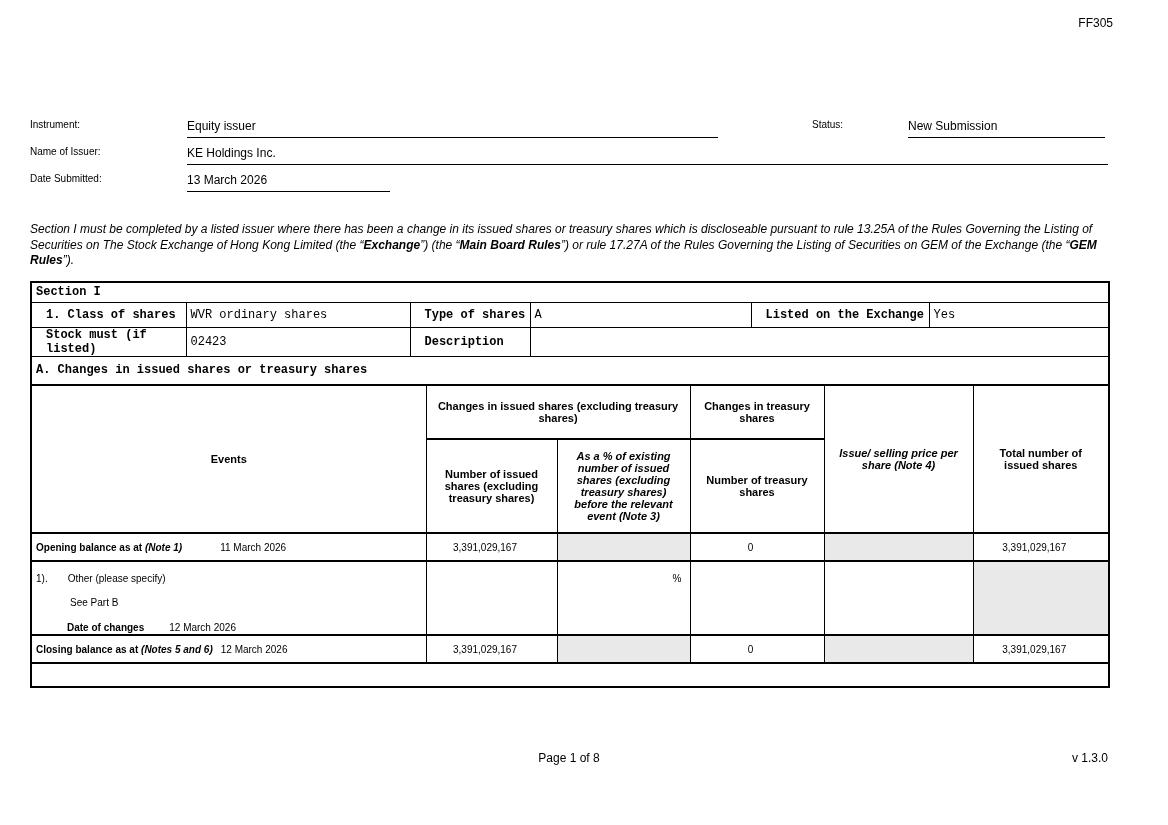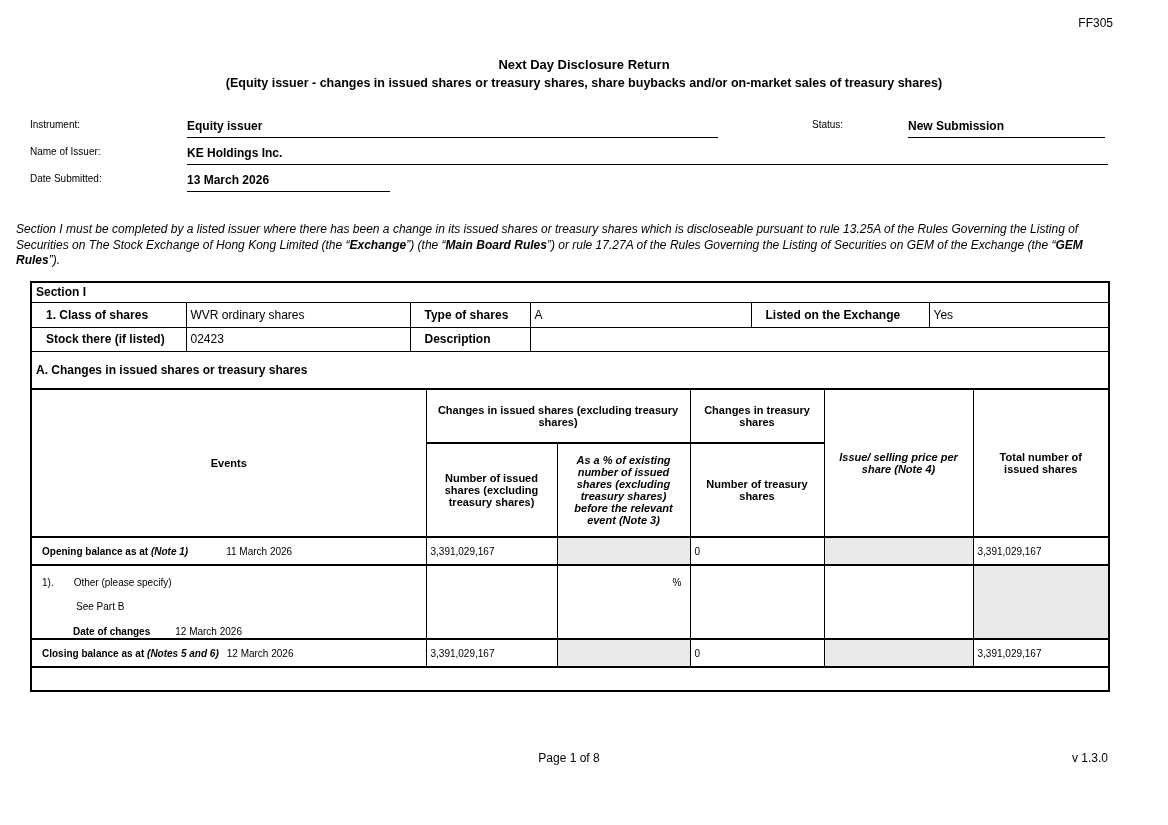--- a/index.html
+++ b/index.html
@@ -16,60 +16,60 @@
   
   .title-block { position:absolute; top:57px; left:0; width:100%; text-align:center; font-weight:bold; }
   .title-line1 { font-size:13px; }
   .title-line2 { font-size:12.5px; margin-top:4px; }
 
   
   .fields { position:absolute; left:30px; top:119px; width:1108px; }
   .field-row { position:relative; height:27px; }
   .f-label { position:absolute; left:0; top:0; font-size:10px; white-space:nowrap; }
   .f-value { position:absolute; left:157px; top:0; font-size:12px; white-space:nowrap;
-             border-bottom:1px solid var(--border); padding-bottom:4px;font-weight:bold; }
+             border-bottom:1px solid var(--border); padding-bottom:4px; }
   .w-instr { width:531px; }
   .w-issuer { width:921px; }
   .w-date { width:203px; }
   .f-label.status { left:782px; }
   .f-value.status { left:878px; width:197px; }
 
   
-  .intro { position:absolute; left:16px; top:222px; width:1106px;
+  .intro { position:absolute; left:30px; top:222px; width:1106px;
            font-size:12px; font-style:italic; line-height:15.5px; }
   .intro b { font-weight:bold; }
 
   
   .tables { position:absolute; left:30px; top:281px; width:1078px; }
   table { border-collapse:collapse; table-layout:fixed; width:1078px;
           border:2px solid var(--border); }
   td { border:1px solid var(--border); padding:0 4px; overflow:hidden; vertical-align:middle; }
   #events-table { margin-top:-2px; }
 
   
-  .s1 td { font-size:12px; }
+  .s1 td { font-size:12px;font-family:Liberation Mono, monospace; }
   .s1 .lbl { font-weight:bold;padding-left:14px; }
   .s1 .hdr-row td { height:20px; font-weight:bold; }
   .s1 .r1 td { height:25px; }
   .s1 .r2 td { height:24px; }
-  .s1 .sub-row td { height:38px; font-weight:bold;margin-left:32px; }
+  .s1 .sub-row td { height:29px; font-weight:bold;margin-left:32px; }
 
   
   .et thead td { font-size:11px; font-weight:bold; text-align:center; padding:10px 8px; }
   .et .h1 td { height:54px; }
   .et .h2 td { height:82px; }
   .it { font-style:italic; }
   .bb2 { border-bottom:2px solid var(--border) !important; }
 
   
   .et tbody td { font-size:10px; }
-  .num { text-align:left; padding-right:17px; white-space:nowrap;margin-left:26px; }
+  .num { text-align:center; padding-right:17px; white-space:nowrap;margin-left:26px; }
   .shaded { background:var(--shaded); }
   .row-open td, .row-close td { height:28px; }
-  .ev-cell { padding-left:10px; }
+  .ev-cell { padding-left:4px; }
   .ev-label { font-weight:bold; }
   .ev-note { font-weight:bold; font-style:italic; }
   .ev-date-open { margin-left:38px; }
   .ev-date-close { margin-left:8px; }
   .row-other td { height:74px; vertical-align:top; padding-top:11px; }
   .ev-index { display:inline-block; }
   .ev-name { margin-left:20px; }
   .ev-line2 { margin-top:13px; padding-left:34px; }
   .ev-line3 { margin-top:14px; padding-left:31px; }
   .ev-datechg-label { font-weight:bold; }
@@ -81,24 +81,20 @@
   .footer-page { position:absolute; top:751px; left:30px; width:1078px; text-align:center; font-size:12px; }
   .footer-version { position:absolute; top:751px; right:60px; font-size:12px; }
 </style>
 </head>
 <body>
 
 <div class="page">
 
   <div class="form-code">FF305</div>
 
-  <div class="title-block">
-    <div class="title-line1">Next Day Disclosure Return</div>
-    <div class="title-line2">(Equity issuer - changes in issued shares or treasury shares, share buybacks and/or on-market sales of treasury shares)</div>
-  </div>
 
   <div class="fields">
     <div class="field-row">
       <span class="f-label">Instrument:</span>
       <span class="f-value w-instr">Equity issuer</span>
       <span class="f-label status">Status:</span>
       <span class="f-value status">New Submission</span>
     </div>
     <div class="field-row">
       <span class="f-label">Name of Issuer:</span>
@@ -129,21 +125,21 @@
       </tr>
       <tr class="r1">
         <td class="lbl">1. Class of shares</td>
         <td>WVR ordinary shares</td>
         <td class="lbl">Type of shares</td>
         <td>A</td>
         <td class="lbl">Listed on the Exchange</td>
         <td>Yes</td>
       </tr>
       <tr class="r2">
-        <td class="lbl">Stock there (if listed)</td>
+        <td class="lbl">Stock must (if listed)</td>
         <td>02423</td>
         <td class="lbl">Description</td>
         <td colspan="3"></td>
       </tr>
       <tr class="sub-row">
         <td colspan="6">A. Changes in issued shares or treasury shares</td>
       </tr>
     </tbody>
       </table>
 

